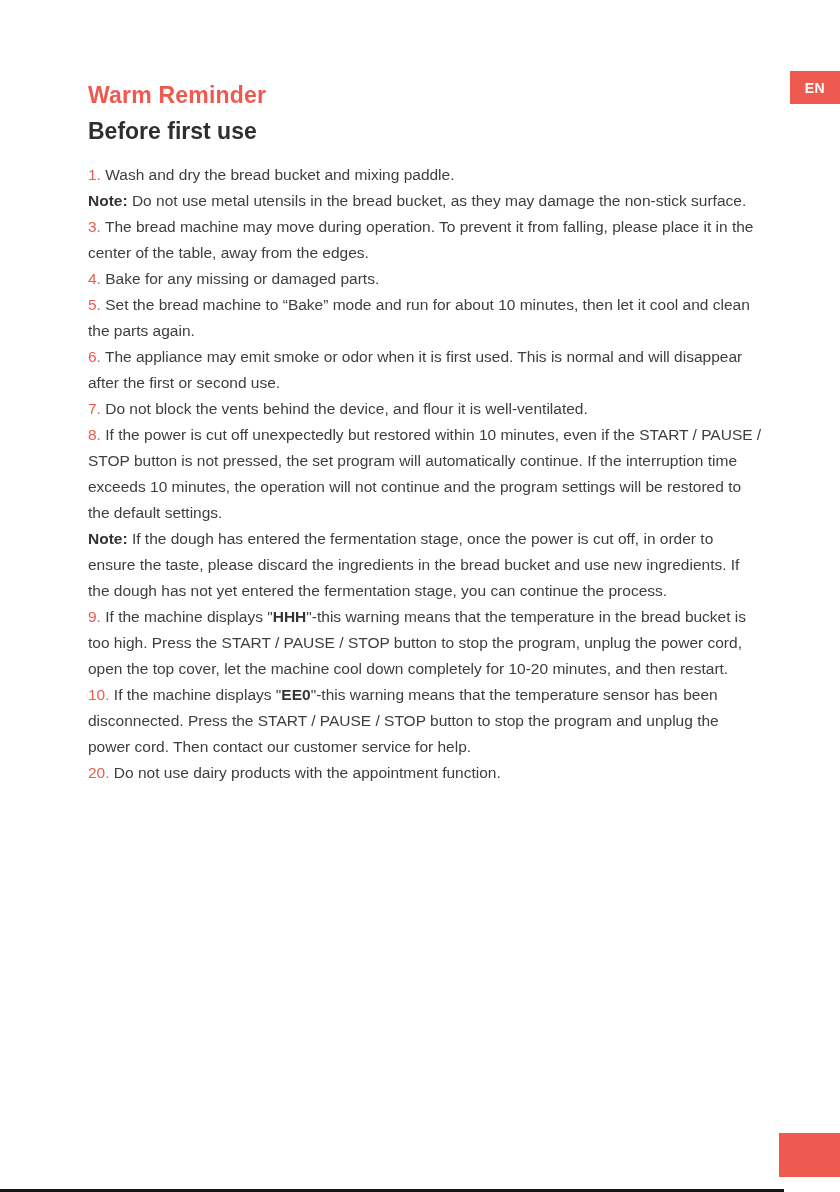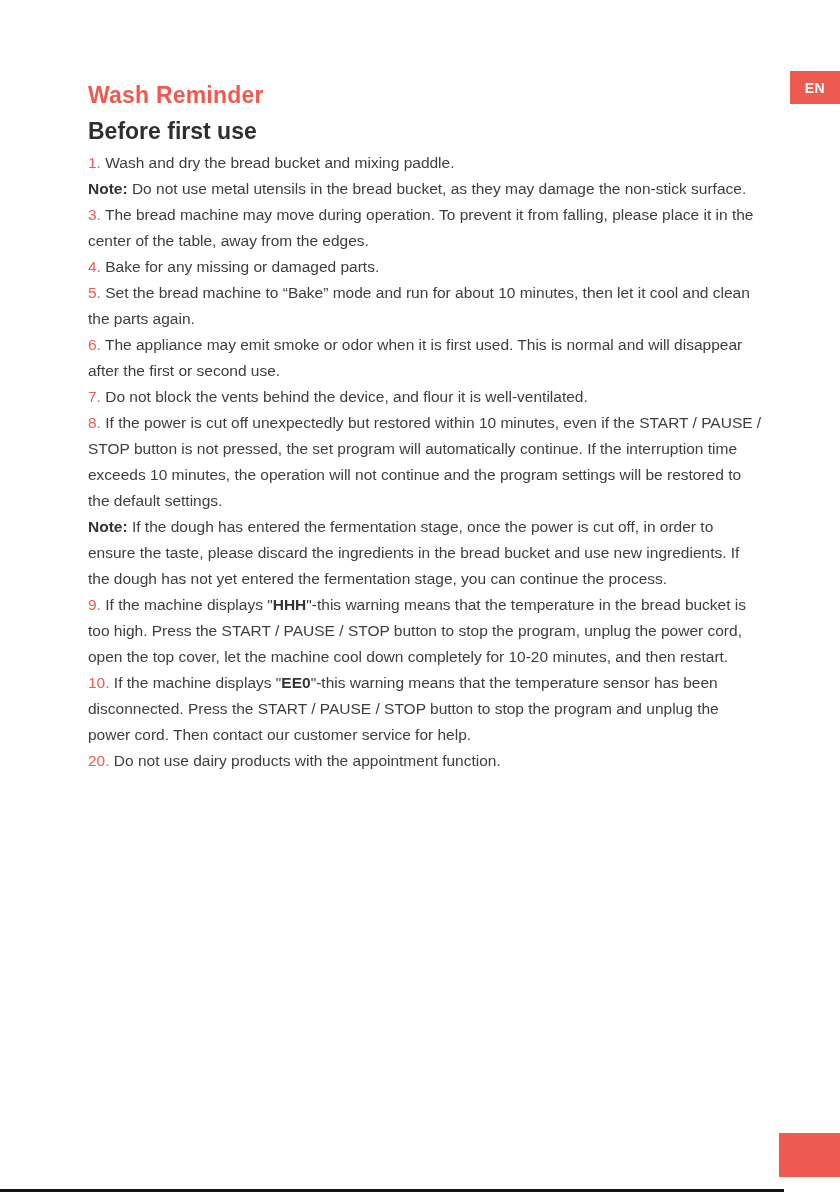--- a/index.html
+++ b/index.html
@@ -31,21 +31,21 @@
     color: var(--accent);
     letter-spacing: 0.2px;
   }
   .subtitle {
     margin-top: 9px;
     font-size: 23px;
     font-weight: 700;
     color: #2e2e2e;
   }
   .reminder-list {
-    margin-top: 5px;
+    margin-top: 17px;
   }
   .reminder-list p {
     font-size: 15.5px;
     line-height: 26px;
     color: var(--text);
     font-weight: 400;
   }
   .seg-num {
     color: var(--accent);
   }
@@ -90,21 +90,21 @@
   }
 </style>
 </head>
 <body>
 
 <div class="page">
 
   <div class="lang-badge">EN</div>
 
   <div class="content">
-    <h1 class="title">Wash Reminder</h1>
+    <h1 class="title">Warm Reminder</h1>
     <h2 class="subtitle">Before first use</h2>
     <div class="reminder-list">
         <p><span class="seg-num">1.</span><span class="seg-text"> Wash and dry the bread bucket and mixing paddle.</span></p>
         <p><span class="seg-bold">Note:</span><span class="seg-text"> Do not use metal utensils in the bread bucket, as they may damage the non-stick surface.</span></p>
         <p><span class="seg-num">3.</span><span class="seg-text"> The bread machine may move during operation. To prevent it from falling, please place it in the center of the table, away from the edges.</span></p>
         <p><span class="seg-num">4.</span><span class="seg-text"> Bake for any missing or damaged parts.</span></p>
         <p><span class="seg-num">5.</span><span class="seg-text"> Set the bread machine to “Bake” mode and run for about 10 minutes, then let it cool and clean the parts again.</span></p>
         <p><span class="seg-num">6.</span><span class="seg-text"> The appliance may emit smoke or odor when it is first used. This is normal and will disappear after the first or second use.</span></p>
         <p><span class="seg-num">7.</span><span class="seg-text"> Do not block the vents behind the device, and flour it is well-ventilated.</span></p>
         <p><span class="seg-num">8.</span><span class="seg-text"> If the power is cut off unexpectedly but restored within 10 minutes, even if the START / PAUSE / STOP button is not pressed, the set program will automatically continue. If the interruption time exceeds 10 minutes, the operation will not continue and the program settings will be restored to the default settings.</span></p>

